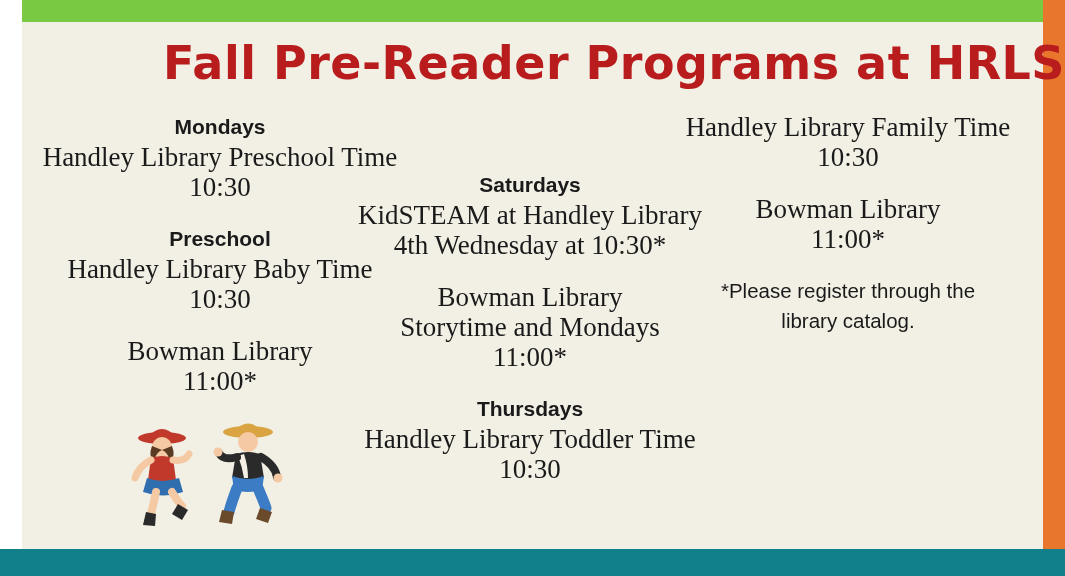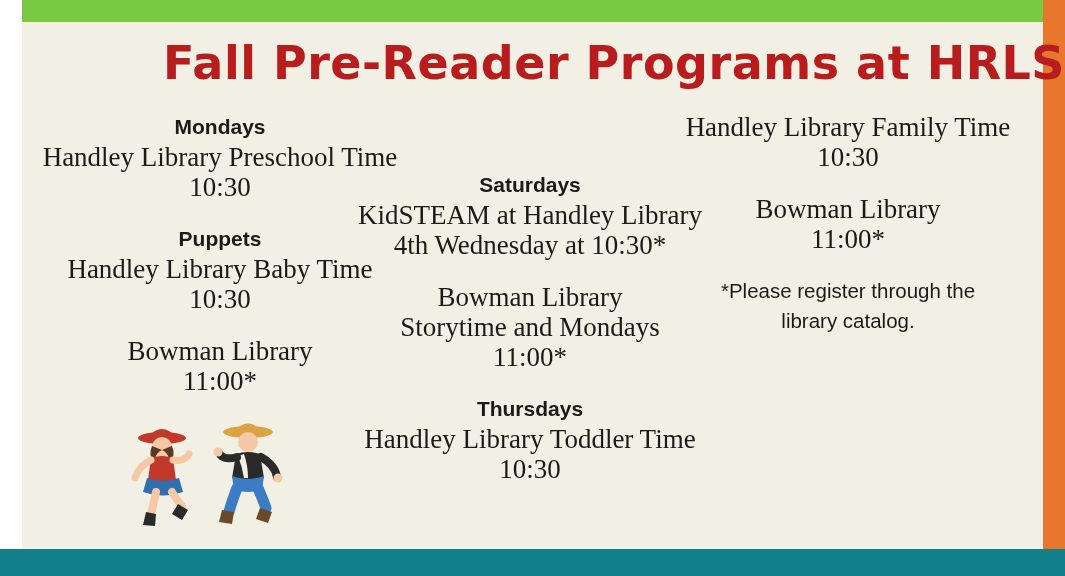--- a/index.html
+++ b/index.html
@@ -127,21 +127,21 @@
 
     <div class="col col-left">
 
       <div class="block">
         <div class="day">Mondays</div>
         <div class="line">Handley Library Preschool Time</div>
         <div class="line">10:30</div>
       </div>
 
       <div class="block">
-        <div class="day">Puppets</div>
+        <div class="day">Preschool</div>
         <div class="line">Handley Library Baby Time</div>
         <div class="line">10:30</div>
       </div>
 
       <div class="block tight">
         <div class="line">Bowman Library</div>
         <div class="line">11:00*</div>
       </div>
 
     </div>

